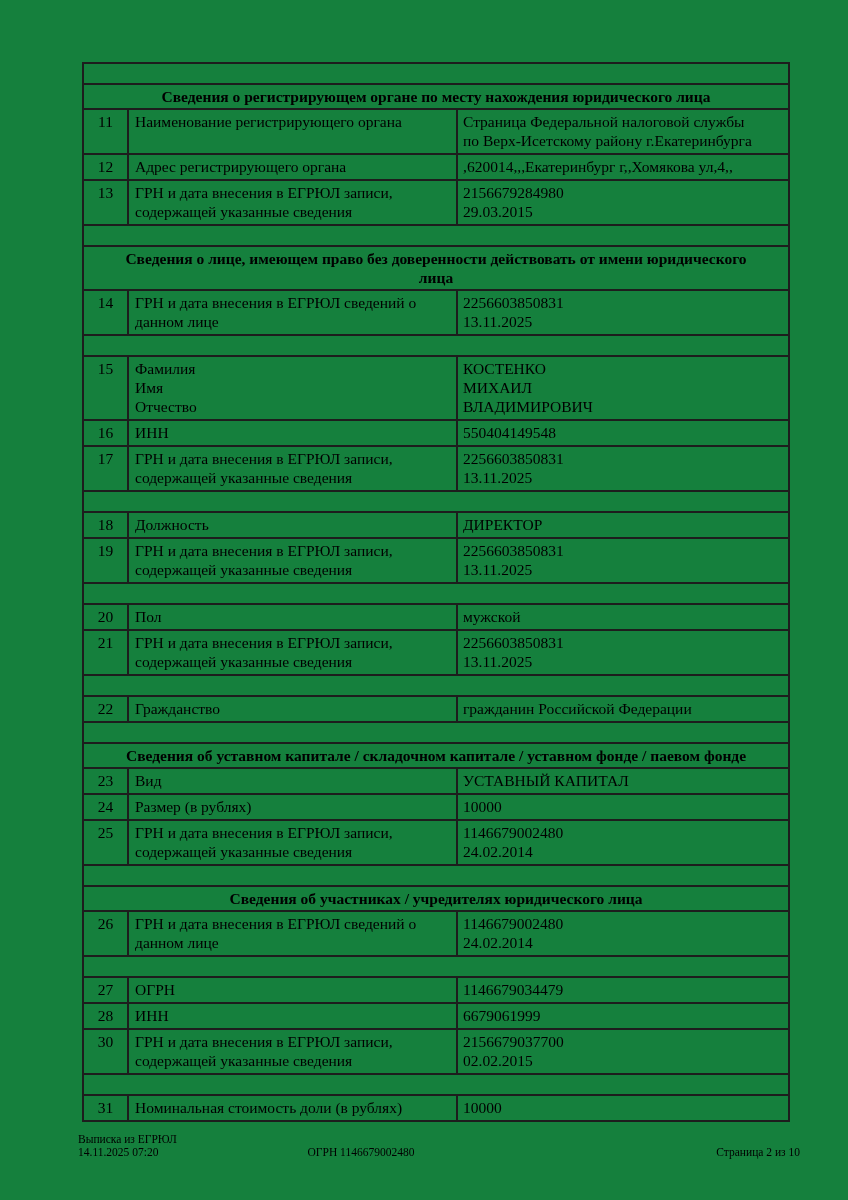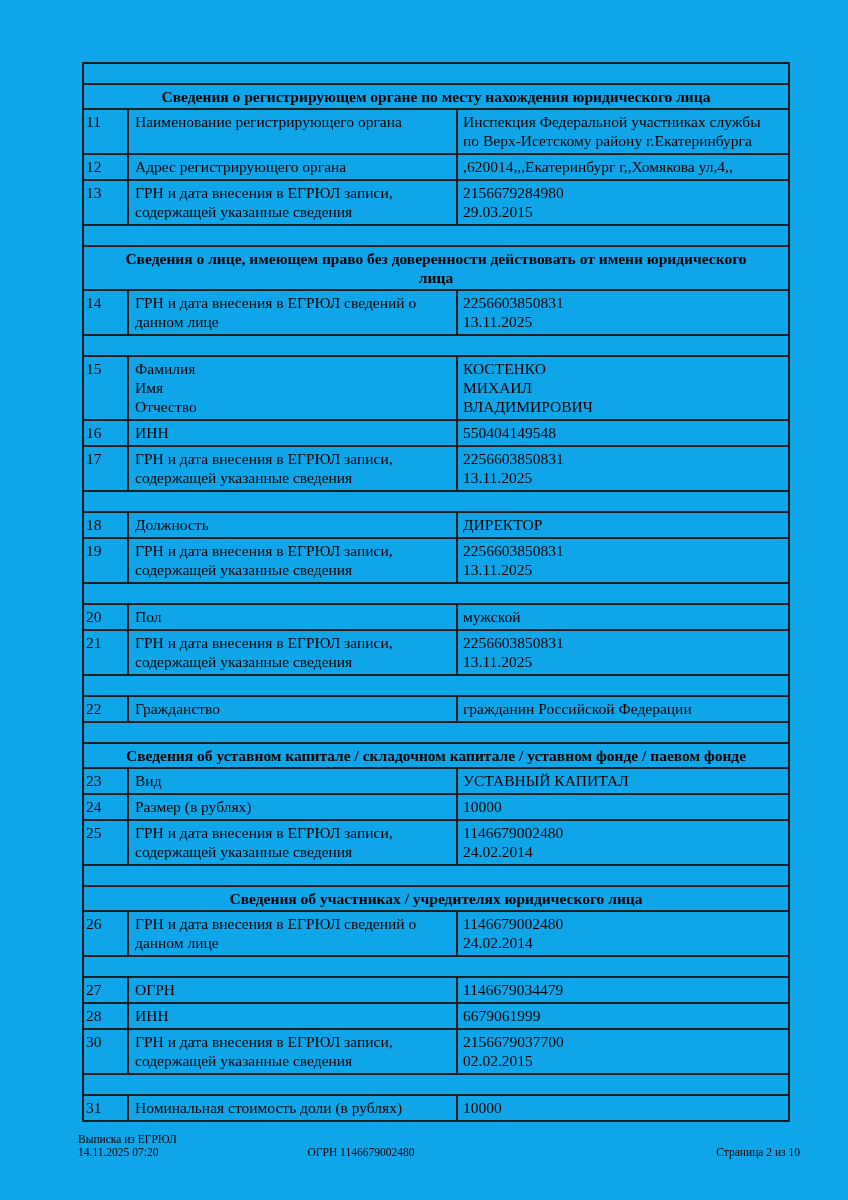--- a/index.html
+++ b/index.html
@@ -5,21 +5,21 @@
   html, body {
     margin: 0;
     padding: 0;
     background: #e9e9e9;
   }
   .sheet {
     position: relative;
     width: 848px;
     height: 1200px;
     margin: 0 auto;
-    background: #0ea5e9;
+    background: #15803d;
     font-family: "Liberation Serif", "DejaVu Serif", serif;
     color: #000000;
     overflow: hidden;
   }
   table.egrul {
     position: absolute;
     left: 82px;
     top: 62px;
     width: 706px;
     border-collapse: collapse;
@@ -34,20 +34,21 @@
   }
   tr.spacer-row td {
     height: 17px;
   }
   td.section-header {
     font-weight: bold;
     text-align: center;
     padding: 2px 4px;
   }
   td.col-num {
+    text-align: center;
     padding: 2px 2px;
   }
   td.col-label {
     padding: 2px 4px 3px 6px;
   }
   td.col-value {
     padding: 2px 2px 3px 5px;
   }
   td.col-label div, td.col-value div, td.section-header div {
     white-space: nowrap;
@@ -98,21 +99,21 @@
           <td colspan="3" class="section-header">
             <div>Сведения о регистрирующем органе по месту нахождения юридического лица</div>
           </td>
         </tr>
         <tr class="data-row">
           <td class="col-num">11</td>
           <td class="col-label">
             <div>Наименование регистрирующего органа</div>
           </td>
           <td class="col-value">
-            <div>Инспекция Федеральной участниках службы</div>
+            <div>Страница Федеральной налоговой службы</div>
             <div>по Верх-Исетскому району г.Екатеринбурга</div>
           </td>
         </tr>
         <tr class="data-row">
           <td class="col-num">12</td>
           <td class="col-label">
             <div>Адрес регистрирующего органа</div>
           </td>
           <td class="col-value">
             <div>,620014,,,Екатеринбург г,,Хомякова ул,4,,</div>

